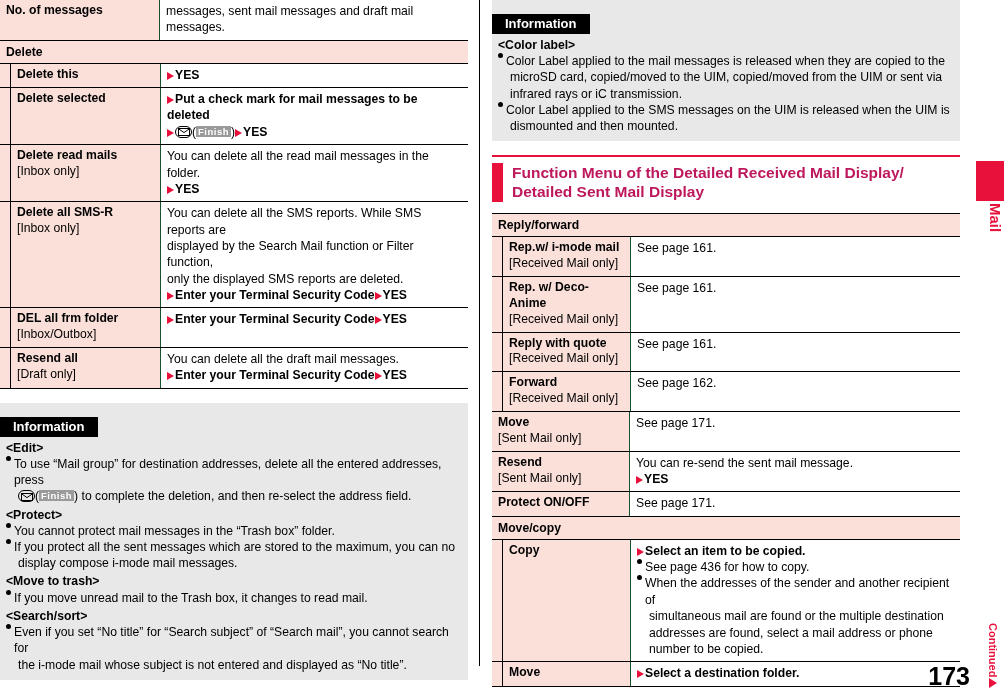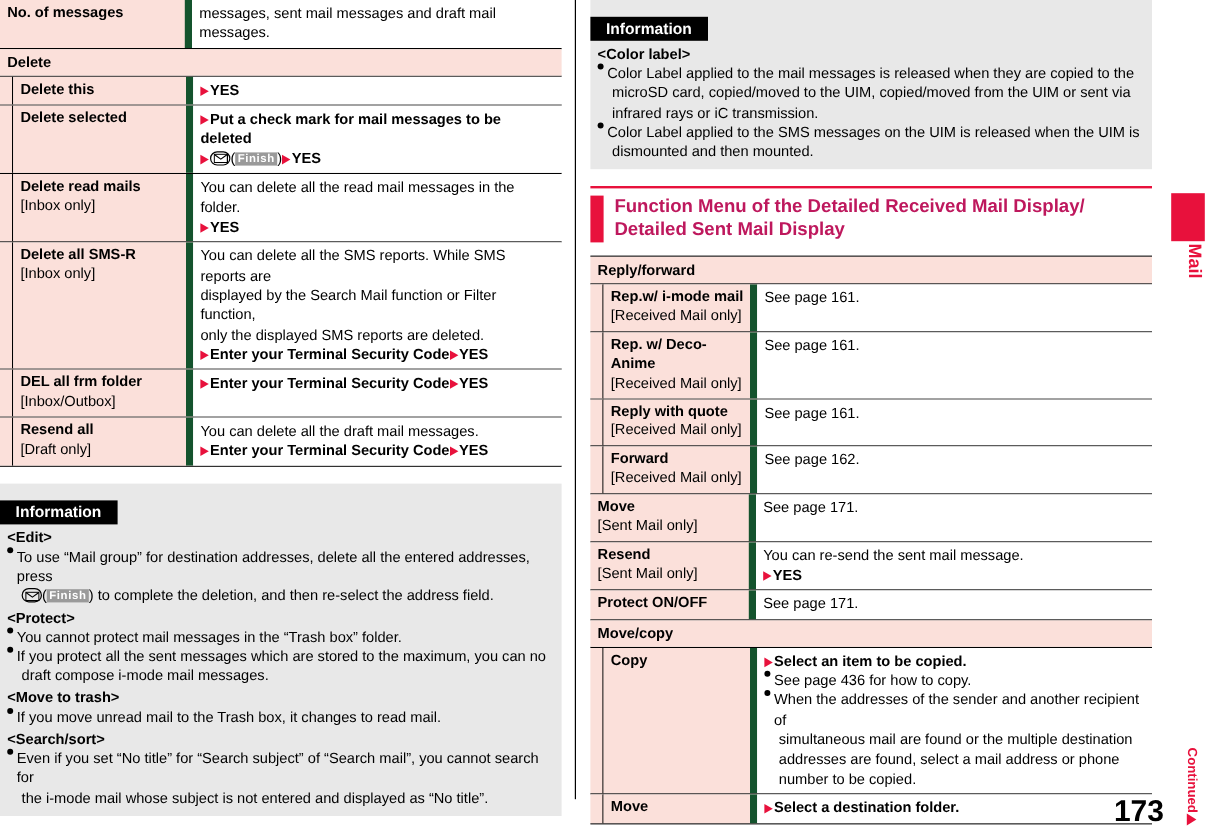--- a/index.html
+++ b/index.html
@@ -32,21 +32,21 @@
     flex:1 1 auto;
     line-height:1.32;
   }
 
   .lbl{
     background:#fbe0da;
     font-size:12.2px;
     padding:3px 4px 4px 6px;
     line-height:1.3;
     box-sizing:border-box;
-    border-right:6px solid #14532d;
+    border-right:1px solid #14532d;
   }
   .lbl .b{font-weight:bold;display:block;}
   .lbl .sub{font-weight:normal;display:block;}
 
   .desc{
     background:#ffffff;
     font-size:12.2px;
     padding:3px 6px 4px 6px;
     line-height:1.34;
     flex:1 1 auto;
@@ -264,21 +264,21 @@
 
         <div class="tag">&lt;Protect&gt;</div>
         <div class="bulline">
           <span class="bul"></span>
           <span class="btxt">You cannot protect mail messages in the “Trash box” folder.</span>
         </div>
         <div class="bulline">
           <span class="bul"></span>
           <span class="btxt">
             <span>If you protect all the sent messages which are stored to the maximum, you can no</span><br>
-            <span style="display:inline-block;padding-left:4px;">draft compose i-mode mail messages.</span>
+            <span style="display:inline-block;padding-left:4px;">display compose i-mode mail messages.</span>
           </span>
         </div>
 
         <div class="tag">&lt;Move to trash&gt;</div>
         <div class="bulline">
           <span class="bul"></span>
           <span class="btxt">If you move unread mail to the Trash box, it changes to read mail.</span>
         </div>
 
         <div class="tag">&lt;Search/sort&gt;</div>

